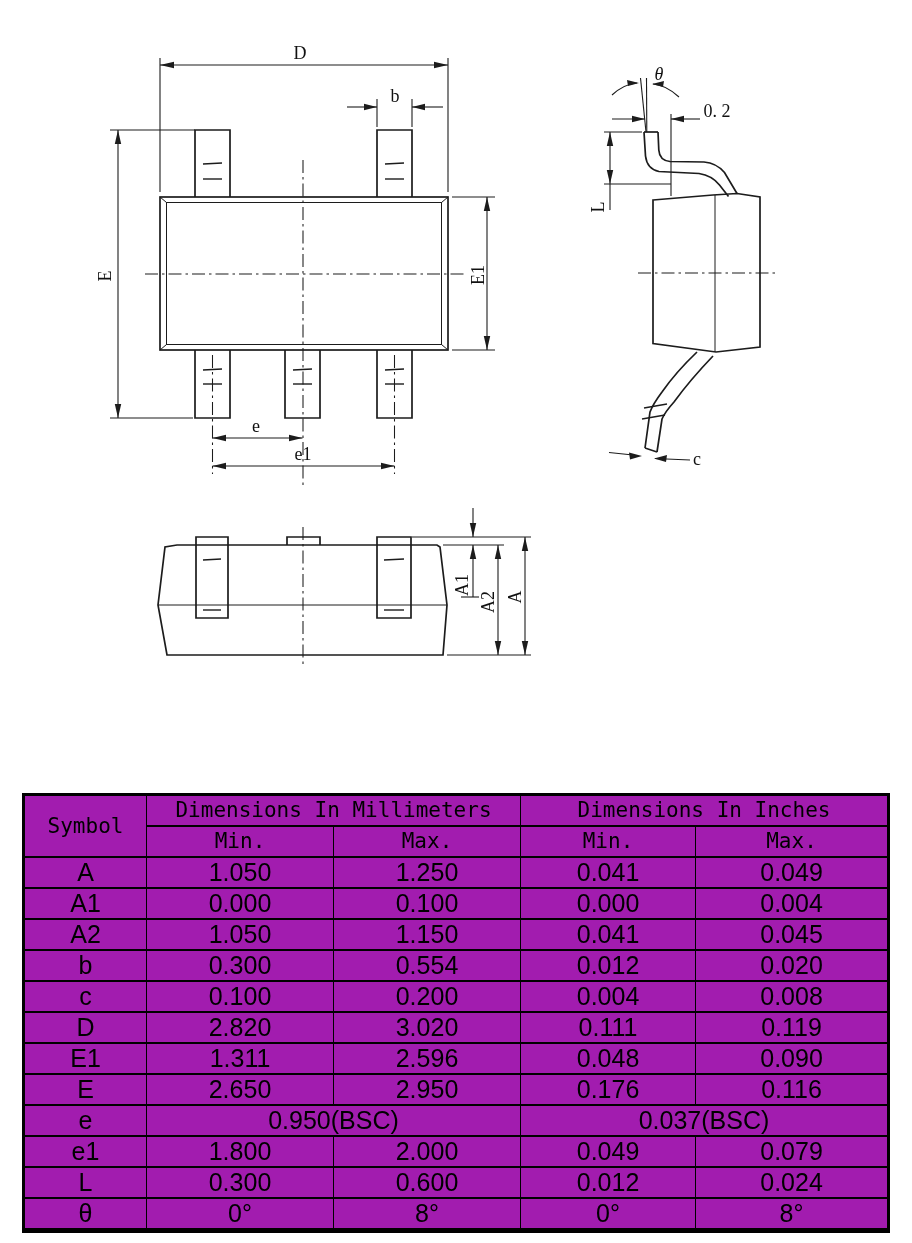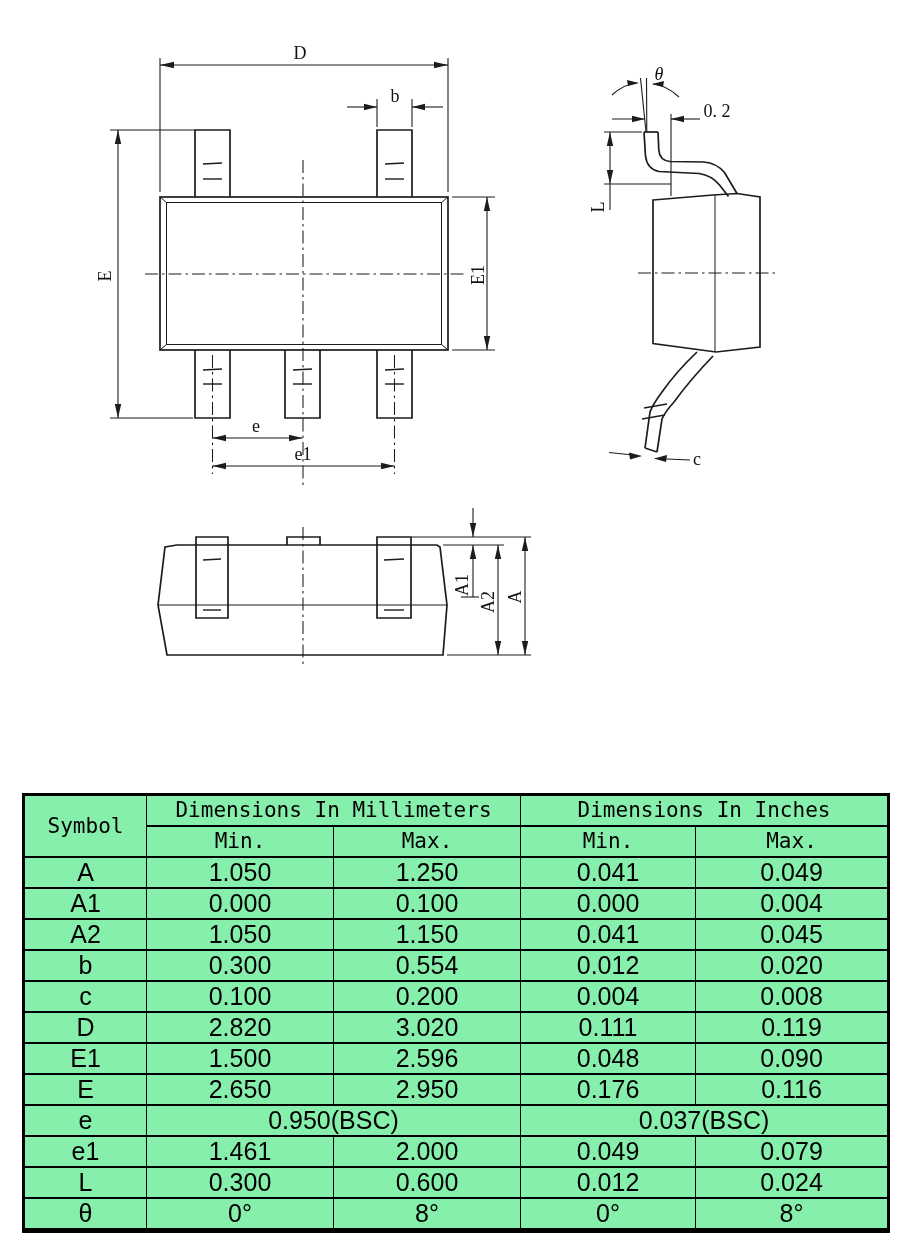--- a/index.html
+++ b/index.html
@@ -11,21 +11,21 @@
   .thin{stroke-width:1;}
   .dim{stroke-width:1.1;}
   .cl{stroke-width:1.05;stroke-dasharray:13 4 2.5 4;}
   .tick{stroke-width:1.4;}
   .arr{fill:#1c1c1c;stroke:none;}
   .lbl{font-family:"Liberation Serif","DejaVu Serif",serif;font-size:18px;fill:#111;
        text-anchor:middle;}
   .lbl.it{font-style:italic;}
   
   #dim-table{position:absolute;left:22px;top:793px;width:866px;border-collapse:collapse;
-             table-layout:fixed;background:#86efac;}
+             table-layout:fixed;background:#a21caf;}
   #dim-table td,#dim-table th{border-top:2.5px solid #000;border-bottom:2.5px solid #000;
              border-left:1.5px solid #000;border-right:1.5px solid #000;
              text-align:center;vertical-align:middle;padding:0;height:29px;line-height:29px;
              font-weight:normal;overflow:hidden;}
   #dim-table{border:3px solid #000;border-bottom:5px solid #000;}
   .hdr{font-family:"DejaVu Sans Mono","Liberation Mono",monospace;font-weight:bold;font-size:21px;}
   .val{font-family:"Liberation Sans",sans-serif;font-size:25px;}
 </style>
 </head>
 <body>
@@ -245,40 +245,40 @@
     </tr>
     <tr>
       <td class="val">D</td>
       <td class="val">2.820</td>
       <td class="val">3.020</td>
       <td class="val">0.111</td>
       <td class="val">0.119</td>
     </tr>
     <tr>
       <td class="val">E1</td>
-      <td class="val">1.500</td>
+      <td class="val">1.311</td>
       <td class="val">2.596</td>
       <td class="val">0.048</td>
       <td class="val">0.090</td>
     </tr>
     <tr>
       <td class="val">E</td>
       <td class="val">2.650</td>
       <td class="val">2.950</td>
       <td class="val">0.176</td>
       <td class="val">0.116</td>
     </tr>
     <tr>
       <td class="val">e</td>
       <td class="val" colspan="2">0.950(BSC)</td>
       <td class="val" colspan="2">0.037(BSC)</td>
     </tr>
     <tr>
       <td class="val">e1</td>
-      <td class="val">1.461</td>
+      <td class="val">1.800</td>
       <td class="val">2.000</td>
       <td class="val">0.049</td>
       <td class="val">0.079</td>
     </tr>
     <tr>
       <td class="val">L</td>
       <td class="val">0.300</td>
       <td class="val">0.600</td>
       <td class="val">0.012</td>
       <td class="val">0.024</td>

